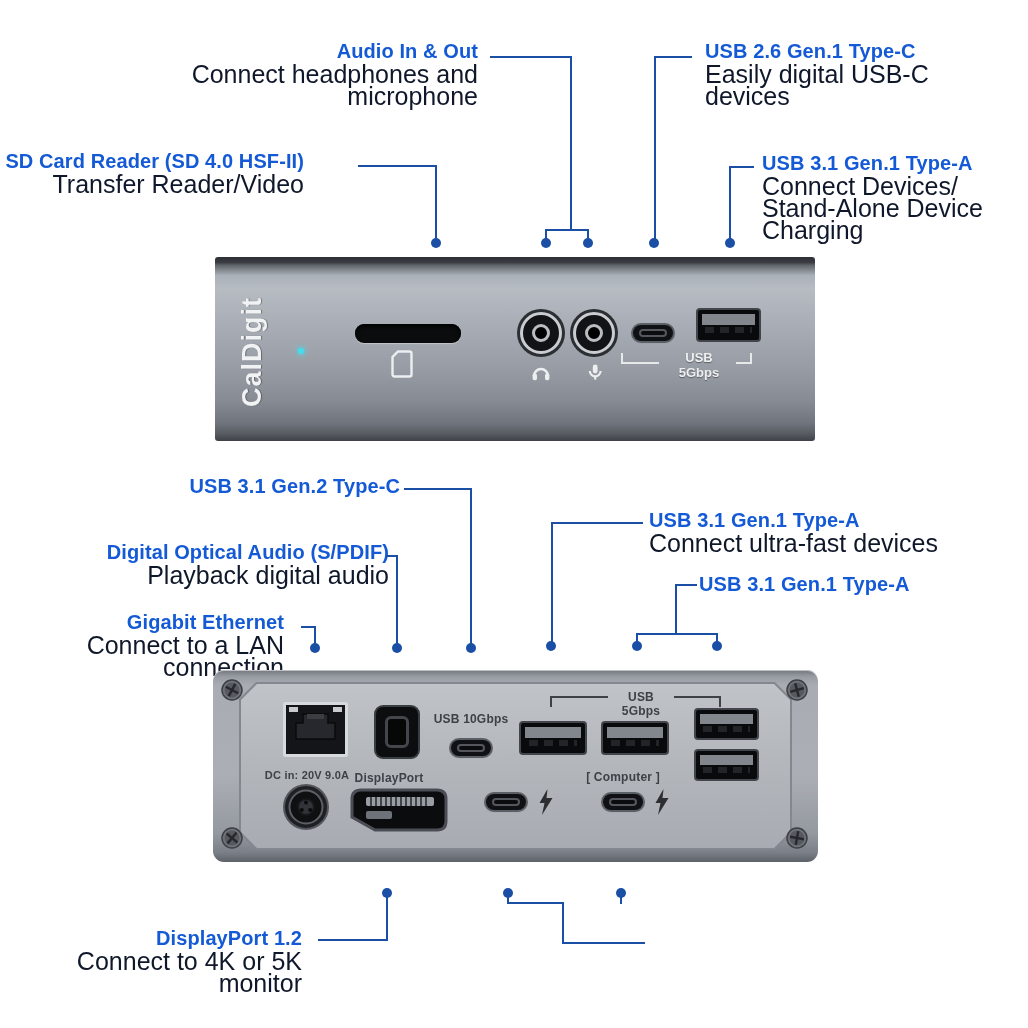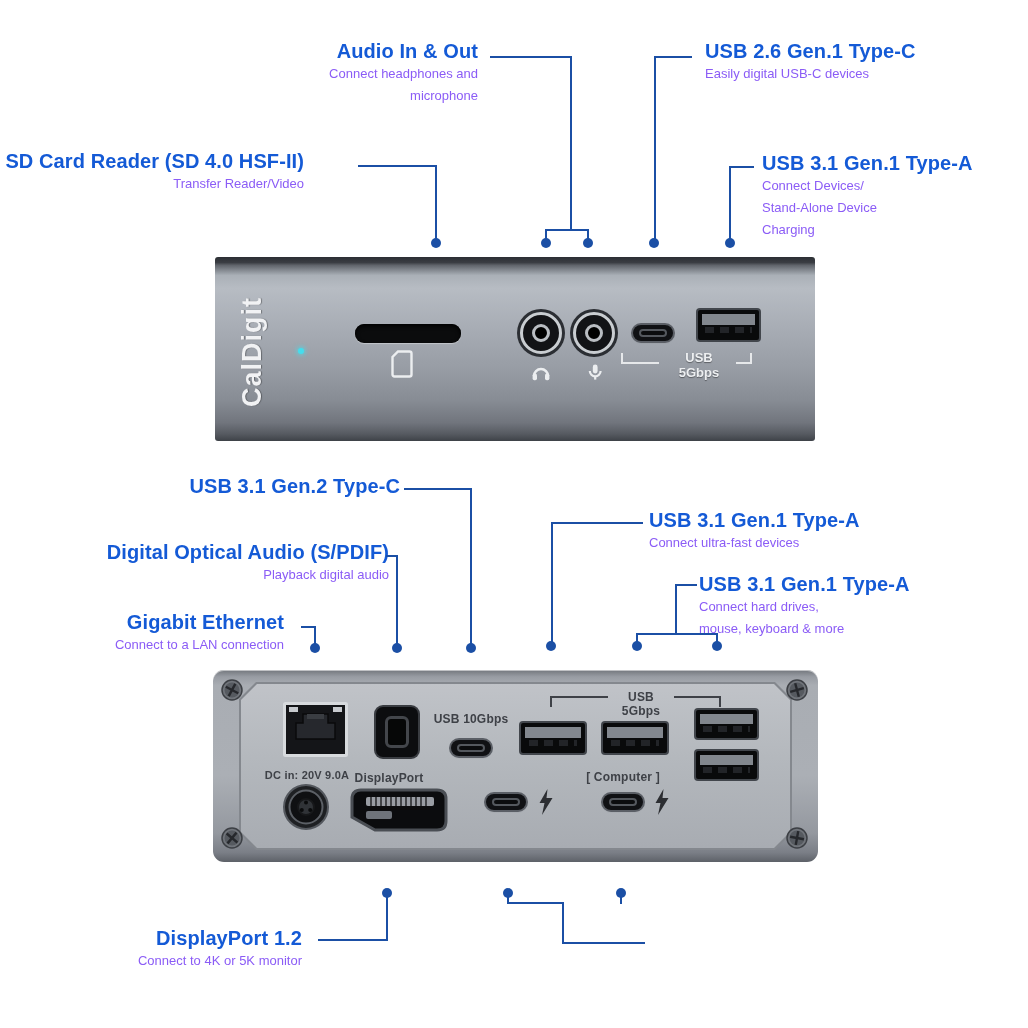--- a/index.html
+++ b/index.html
@@ -3,21 +3,21 @@
 <meta charset="utf-8">
 <style>
   html,body{margin:0;padding:0;background:#fff;}
   .canvas{position:relative;width:1028px;height:1028px;background:#ffffff;overflow:hidden;
           font-family:"Liberation Sans",sans-serif;}
   
   .callout{position:absolute;}
   .ra{text-align:right;}
   .la{text-align:left;}
   .c-title{font-size:20px;font-weight:700;color:#145ad6;line-height:23px;letter-spacing:.1px;}
-  .c-desc{font-size:13px;font-weight:400;color:#8b5cf6;line-height:22px;white-space:pre-line;}
+  .c-desc{font-size:25px;font-weight:400;color:#0f172a;line-height:22px;white-space:pre-line;}
   
   .hl,.vl{position:absolute;background:#1b4fa5;}
   .hl{height:2px;}
   .vl{width:2px;}
   .dot{position:absolute;width:10px;height:10px;border-radius:50%;background:#1b4fa5;}
   
   .front-dock{position:absolute;left:215px;top:257px;width:600px;height:184px;border-radius:3px;
     background:linear-gradient(to bottom,#2c2f34 0%,#3a3d43 3%,#60646b 4.5%,#aab0b7 10%,
       #b7bcc3 17%,#a8adb5 38%,#989da5 60%,#878c94 78%,#71757d 90%,#575b62 96%,#3e4248 100%);}
   .brand{position:absolute;left:37px;top:95px;transform:translate(-50%,-50%) rotate(-90deg);
@@ -101,22 +101,20 @@
   <div class="callout ra" style="right:744px;top:611px;width:280px">
     <div class="c-title">Gigabit Ethernet</div>
     <div class="c-desc">Connect to a LAN connection</div>
   </div>
   <div class="callout la" style="left:649px;top:509px;width:310px">
     <div class="c-title">USB 3.1 Gen.1 Type-A</div>
     <div class="c-desc">Connect ultra-fast devices</div>
   </div>
   <div class="callout la" style="left:699px;top:573px;width:310px">
     <div class="c-title">USB 3.1 Gen.1 Type-A</div>
-    <div class="c-desc">Connect hard drives,
-mouse, keyboard &amp; more</div>
   </div>
   <div class="callout ra" style="right:726px;top:927px;width:300px">
     <div class="c-title">DisplayPort 1.2</div>
     <div class="c-desc">Connect to 4K or 5K monitor</div>
   </div>
 
   <div class="hl" style="left:490px;top:56px;width:80px"></div>
   <div class="vl" style="left:570px;top:56px;height:175px"></div>
   <div class="hl" style="left:545px;top:229px;width:44px"></div>
   <div class="vl" style="left:545px;top:229px;height:11px"></div>

